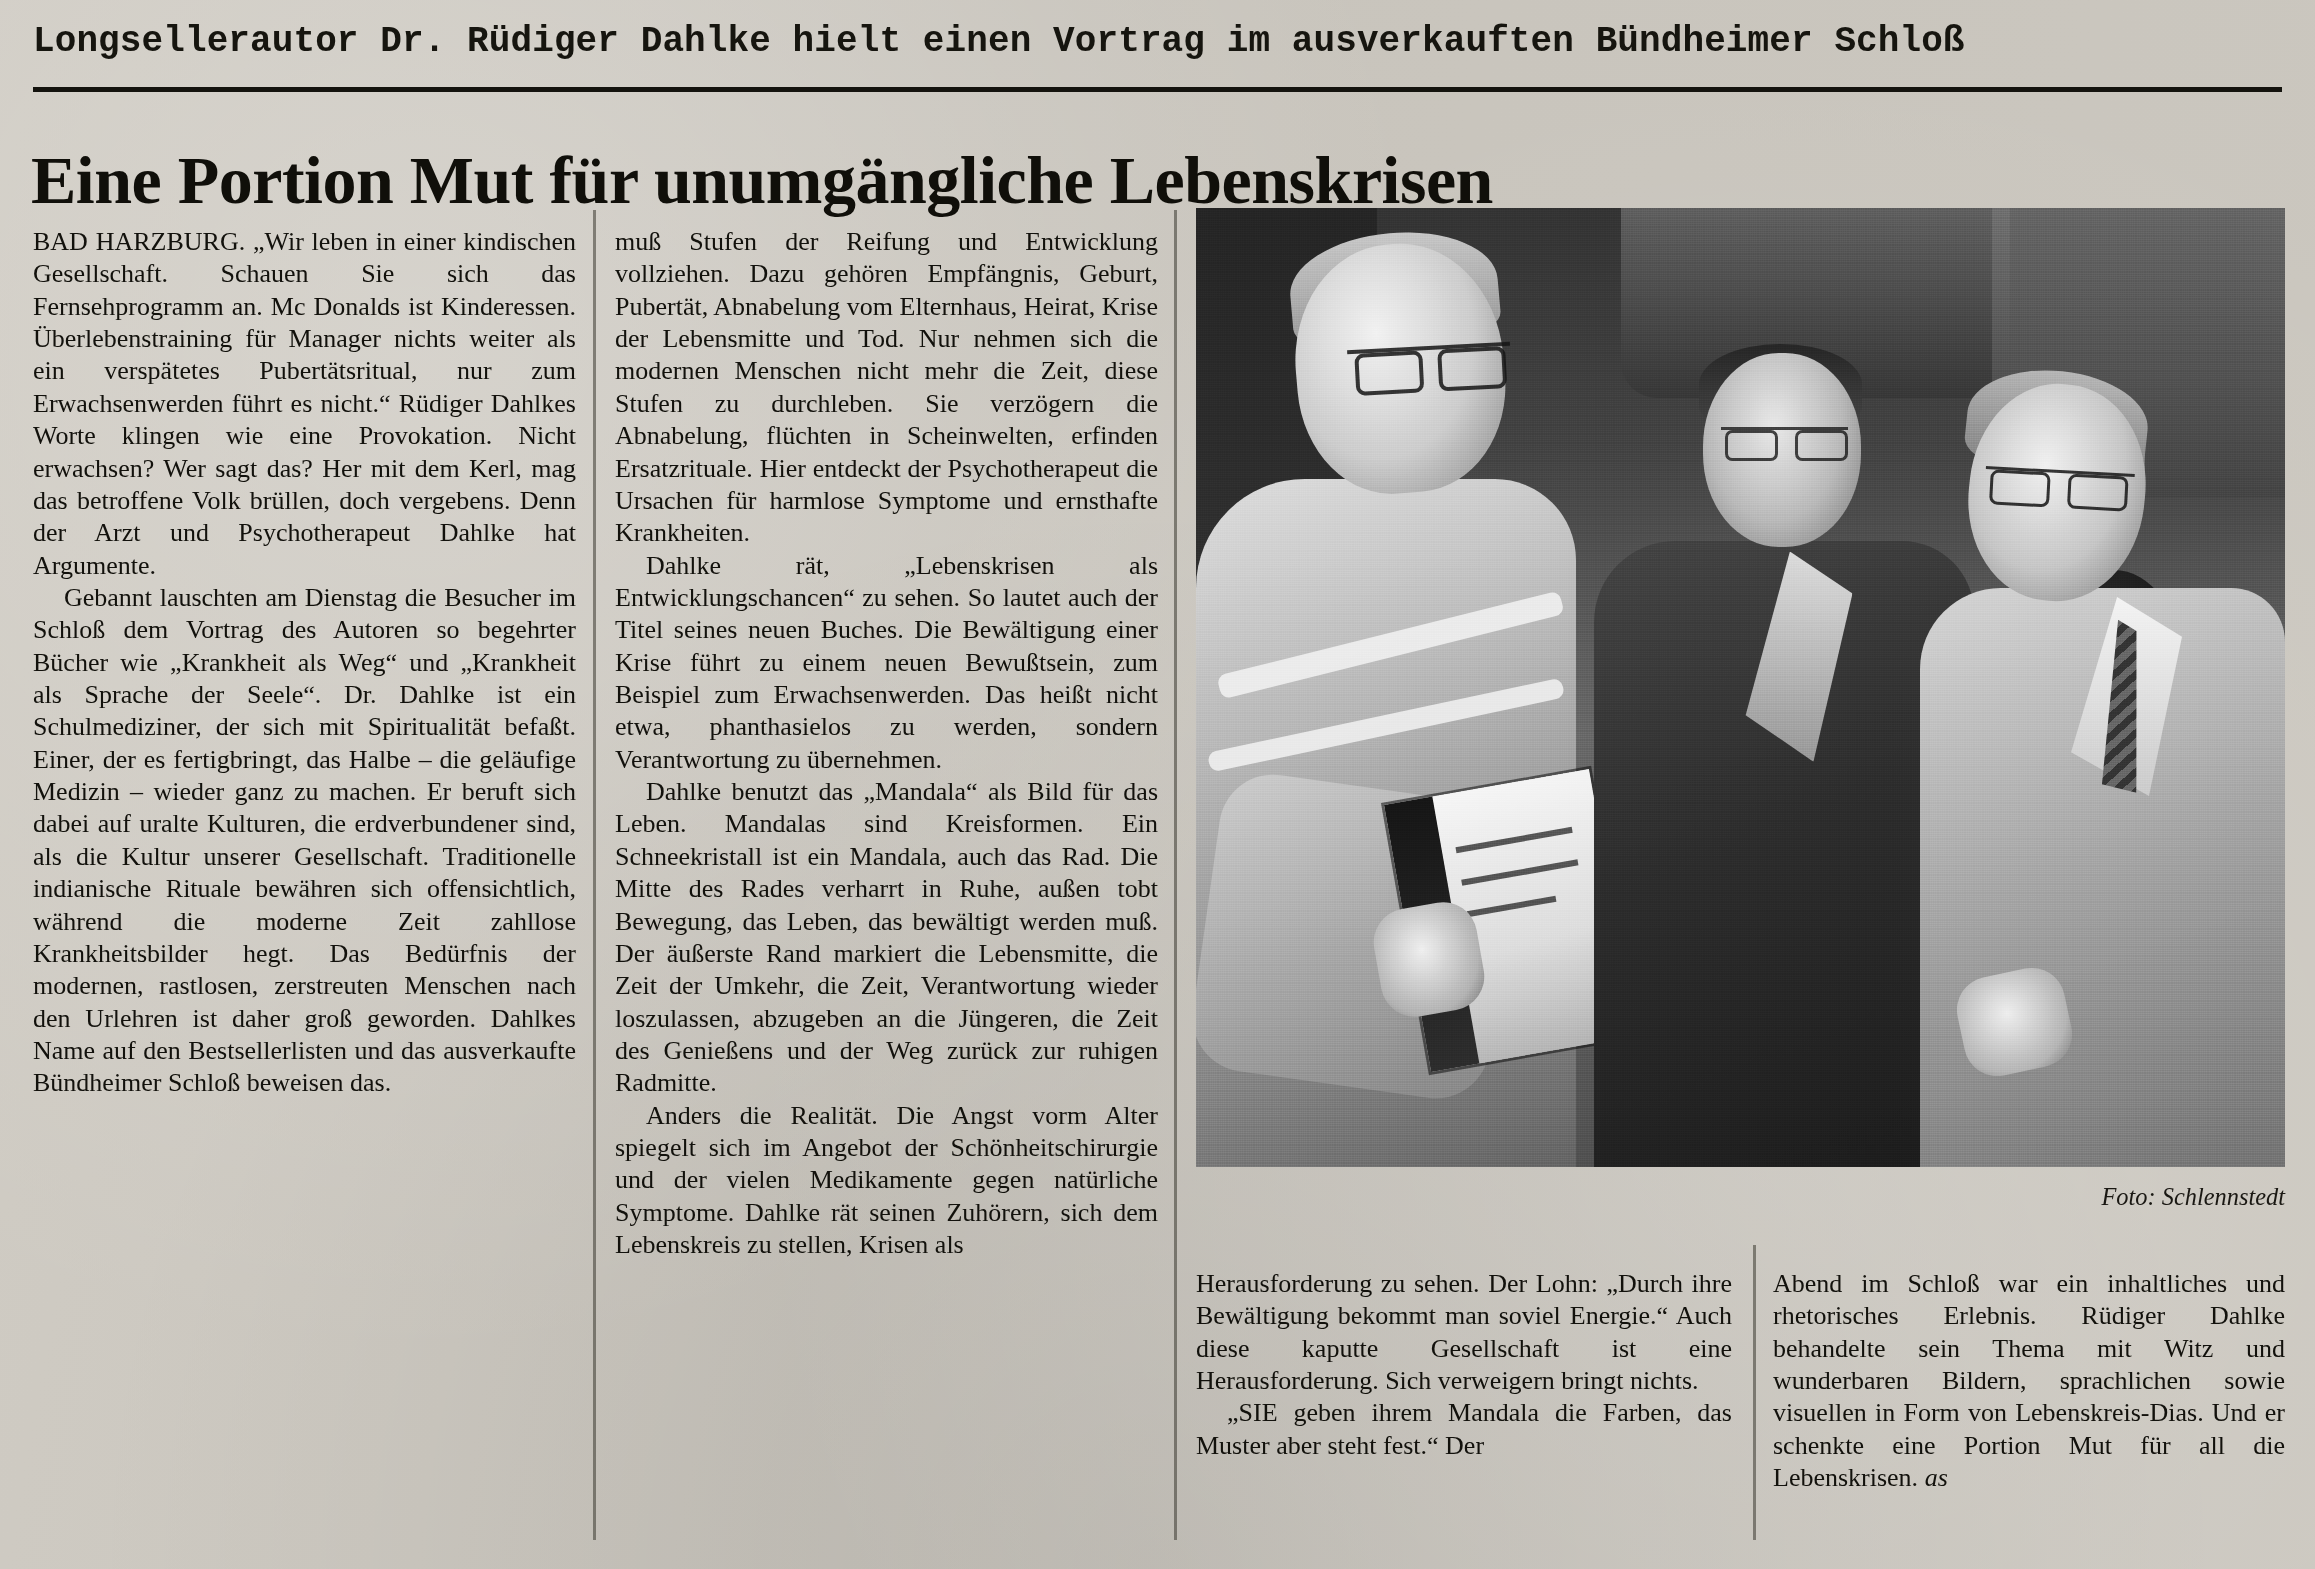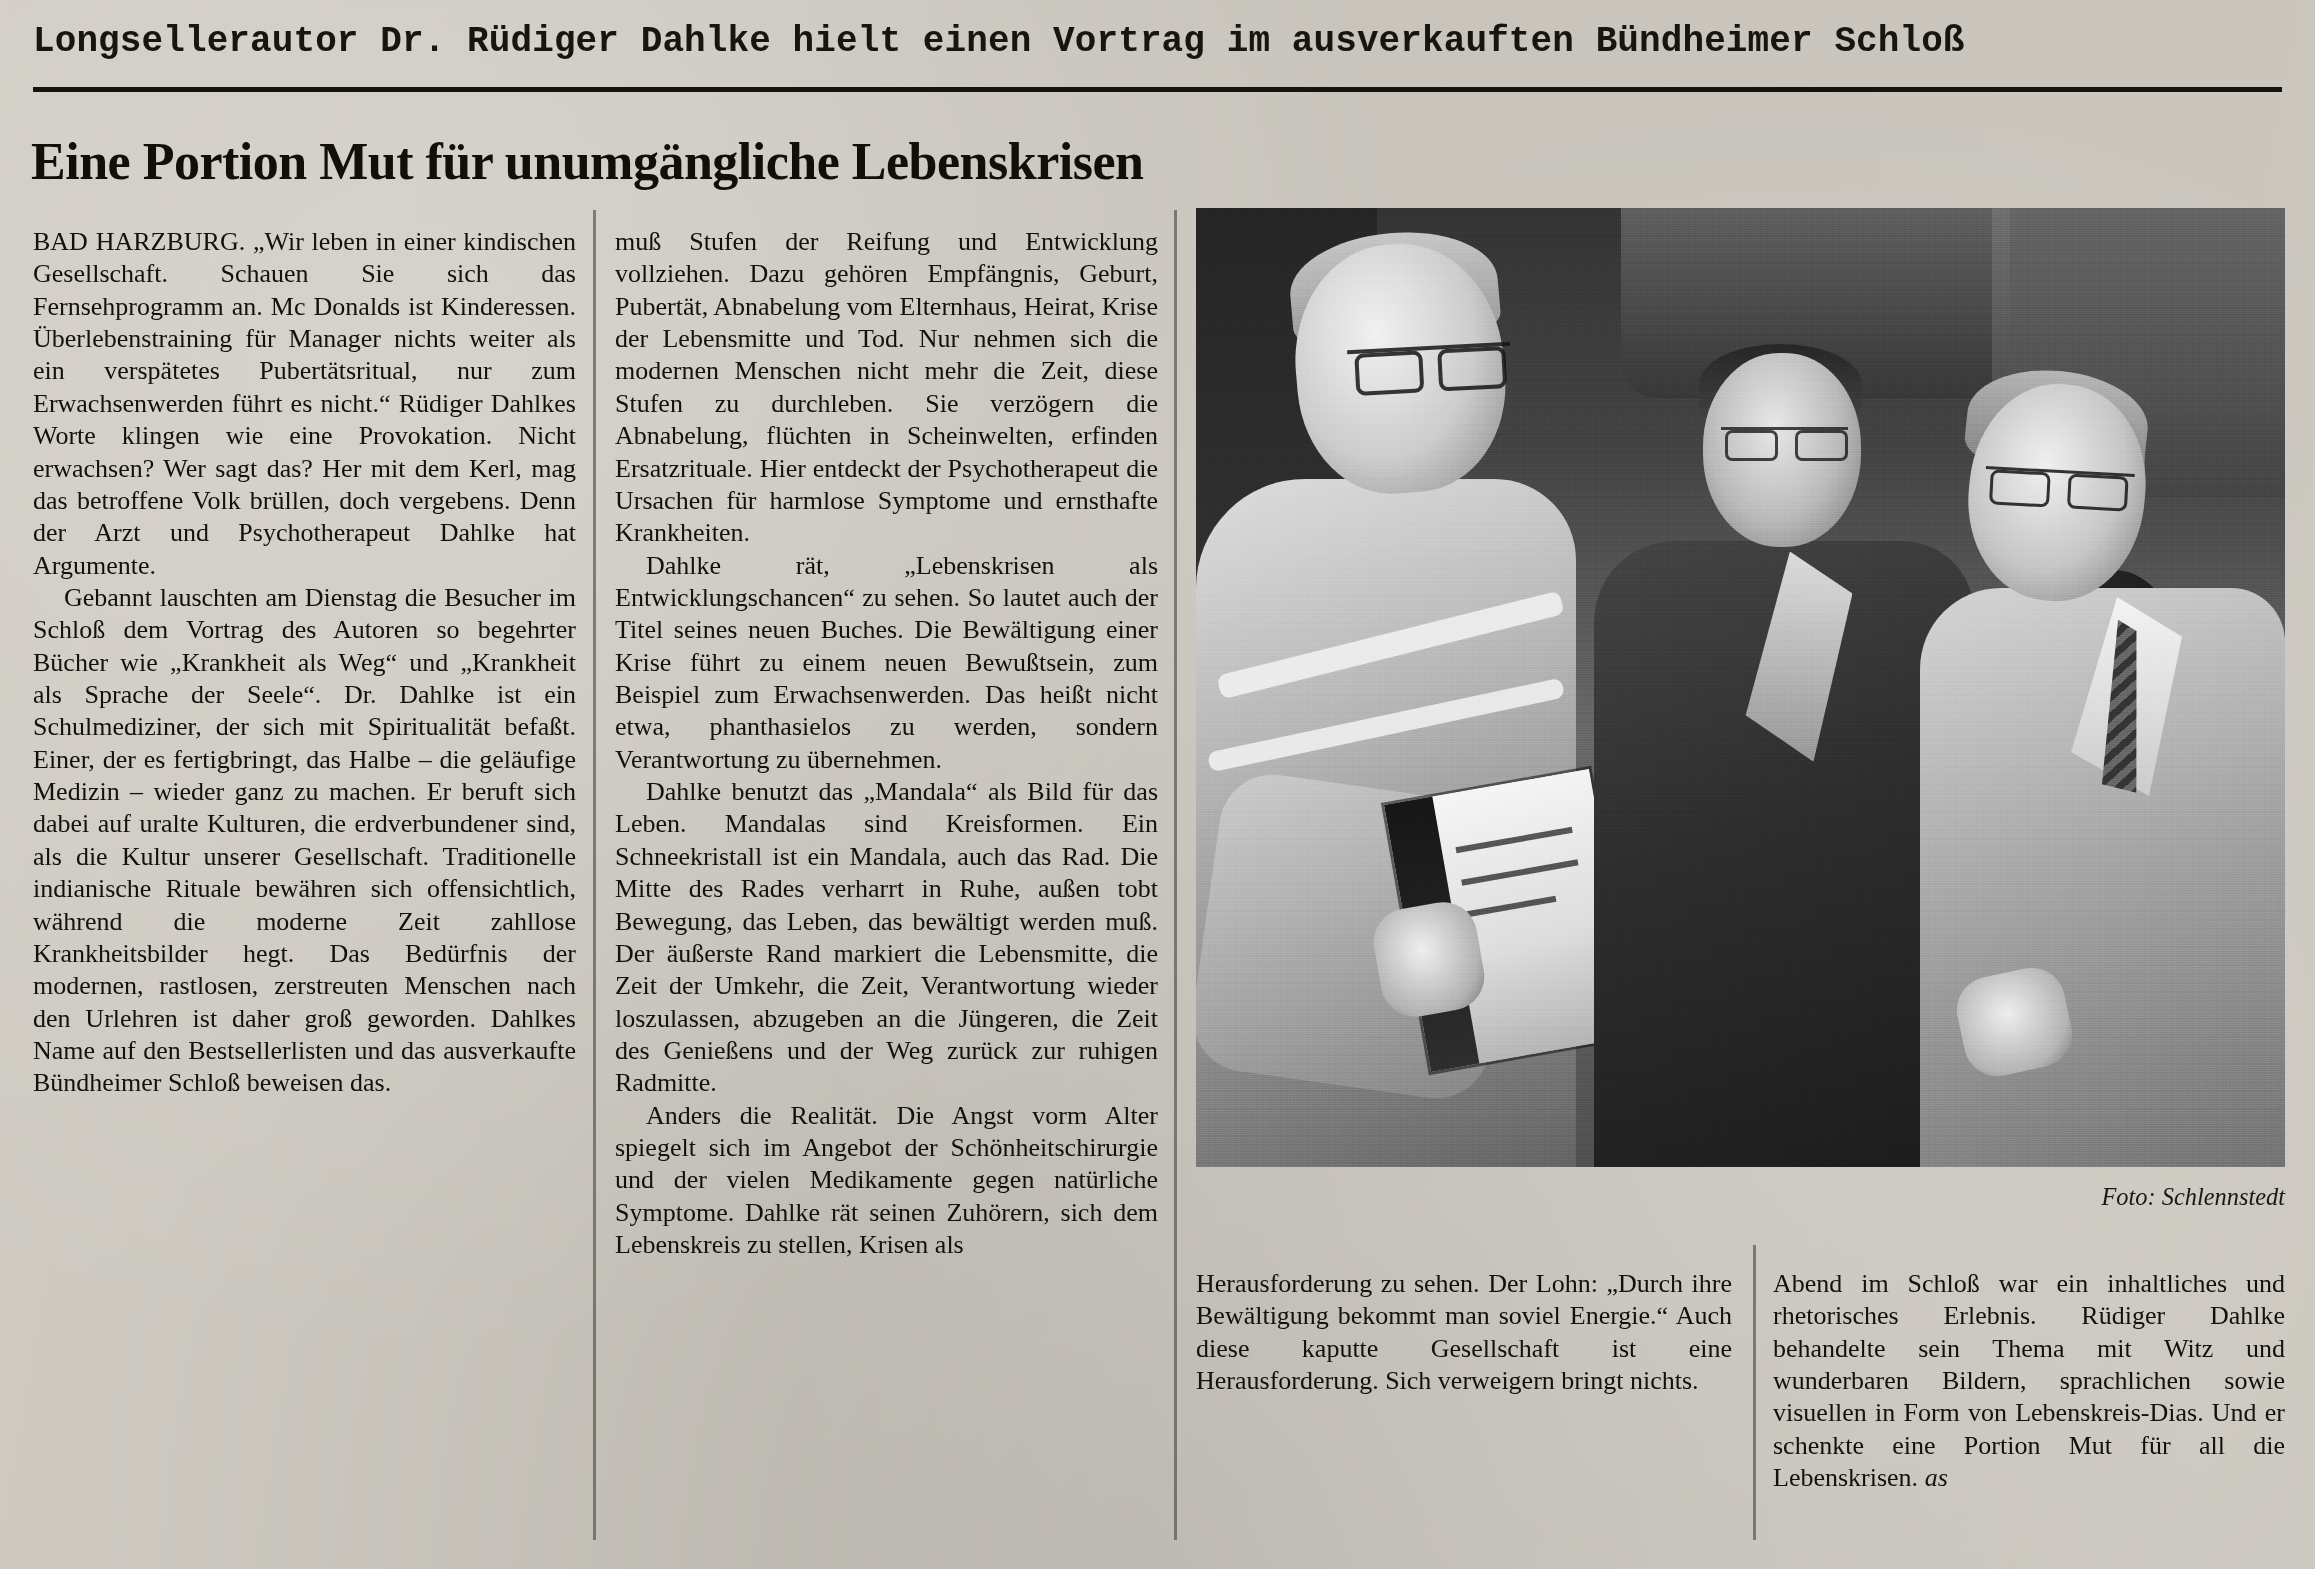--- a/index.html
+++ b/index.html
@@ -59,21 +59,21 @@
   }
 
   
   .headline {
     position: absolute;
     left: 31px;
     top: 100px;
     width: 2262px;
     font-family: "Liberation Serif", serif;
     font-weight: 700;
-    font-size: 52px;
+    font-size: 68px;
     line-height: 1.02;
     color: #100f0a;
     letter-spacing: -0.5px;
     white-space: nowrap;
   }
 
   
   .col {
     position: absolute;
     font-family: "Liberation Serif", serif;
@@ -395,19 +395,20 @@
       <div class="fig3-glasses"></div>
       <div class="fig3-hand"></div>
 
       <div class="photo-grain"></div>
     </div>
     <div class="credit">Foto: Schlennstedt</div>
   </div>
 
   <div class="col" id="col3">
     <p>Herausforderung zu sehen. Der Lohn: „Durch ihre Bewältigung bekommt man soviel Energie.“ Auch diese kaputte Gesellschaft ist eine Herausforderung. Sich verweigern bringt nichts.</p>
+    <p>„SIE geben ihrem Mandala die Farben, das Muster aber steht fest.“ Der</p>
   </div>
 
   <div class="col" id="col4">
     <p><span>Abend im Schloß war ein inhaltliches und rhetorisches Erlebnis. Rüdiger Dahlke behandelte sein Thema mit Witz und wunderbaren Bildern, sprachlichen sowie visuellen in Form von Lebenskreis-Dias. Und er schenkte eine Portion Mut für all die Lebenskrisen.</span> <span class="tail-italic">as</span></p>
   </div>
 </div>
 
 
 </body></html>

